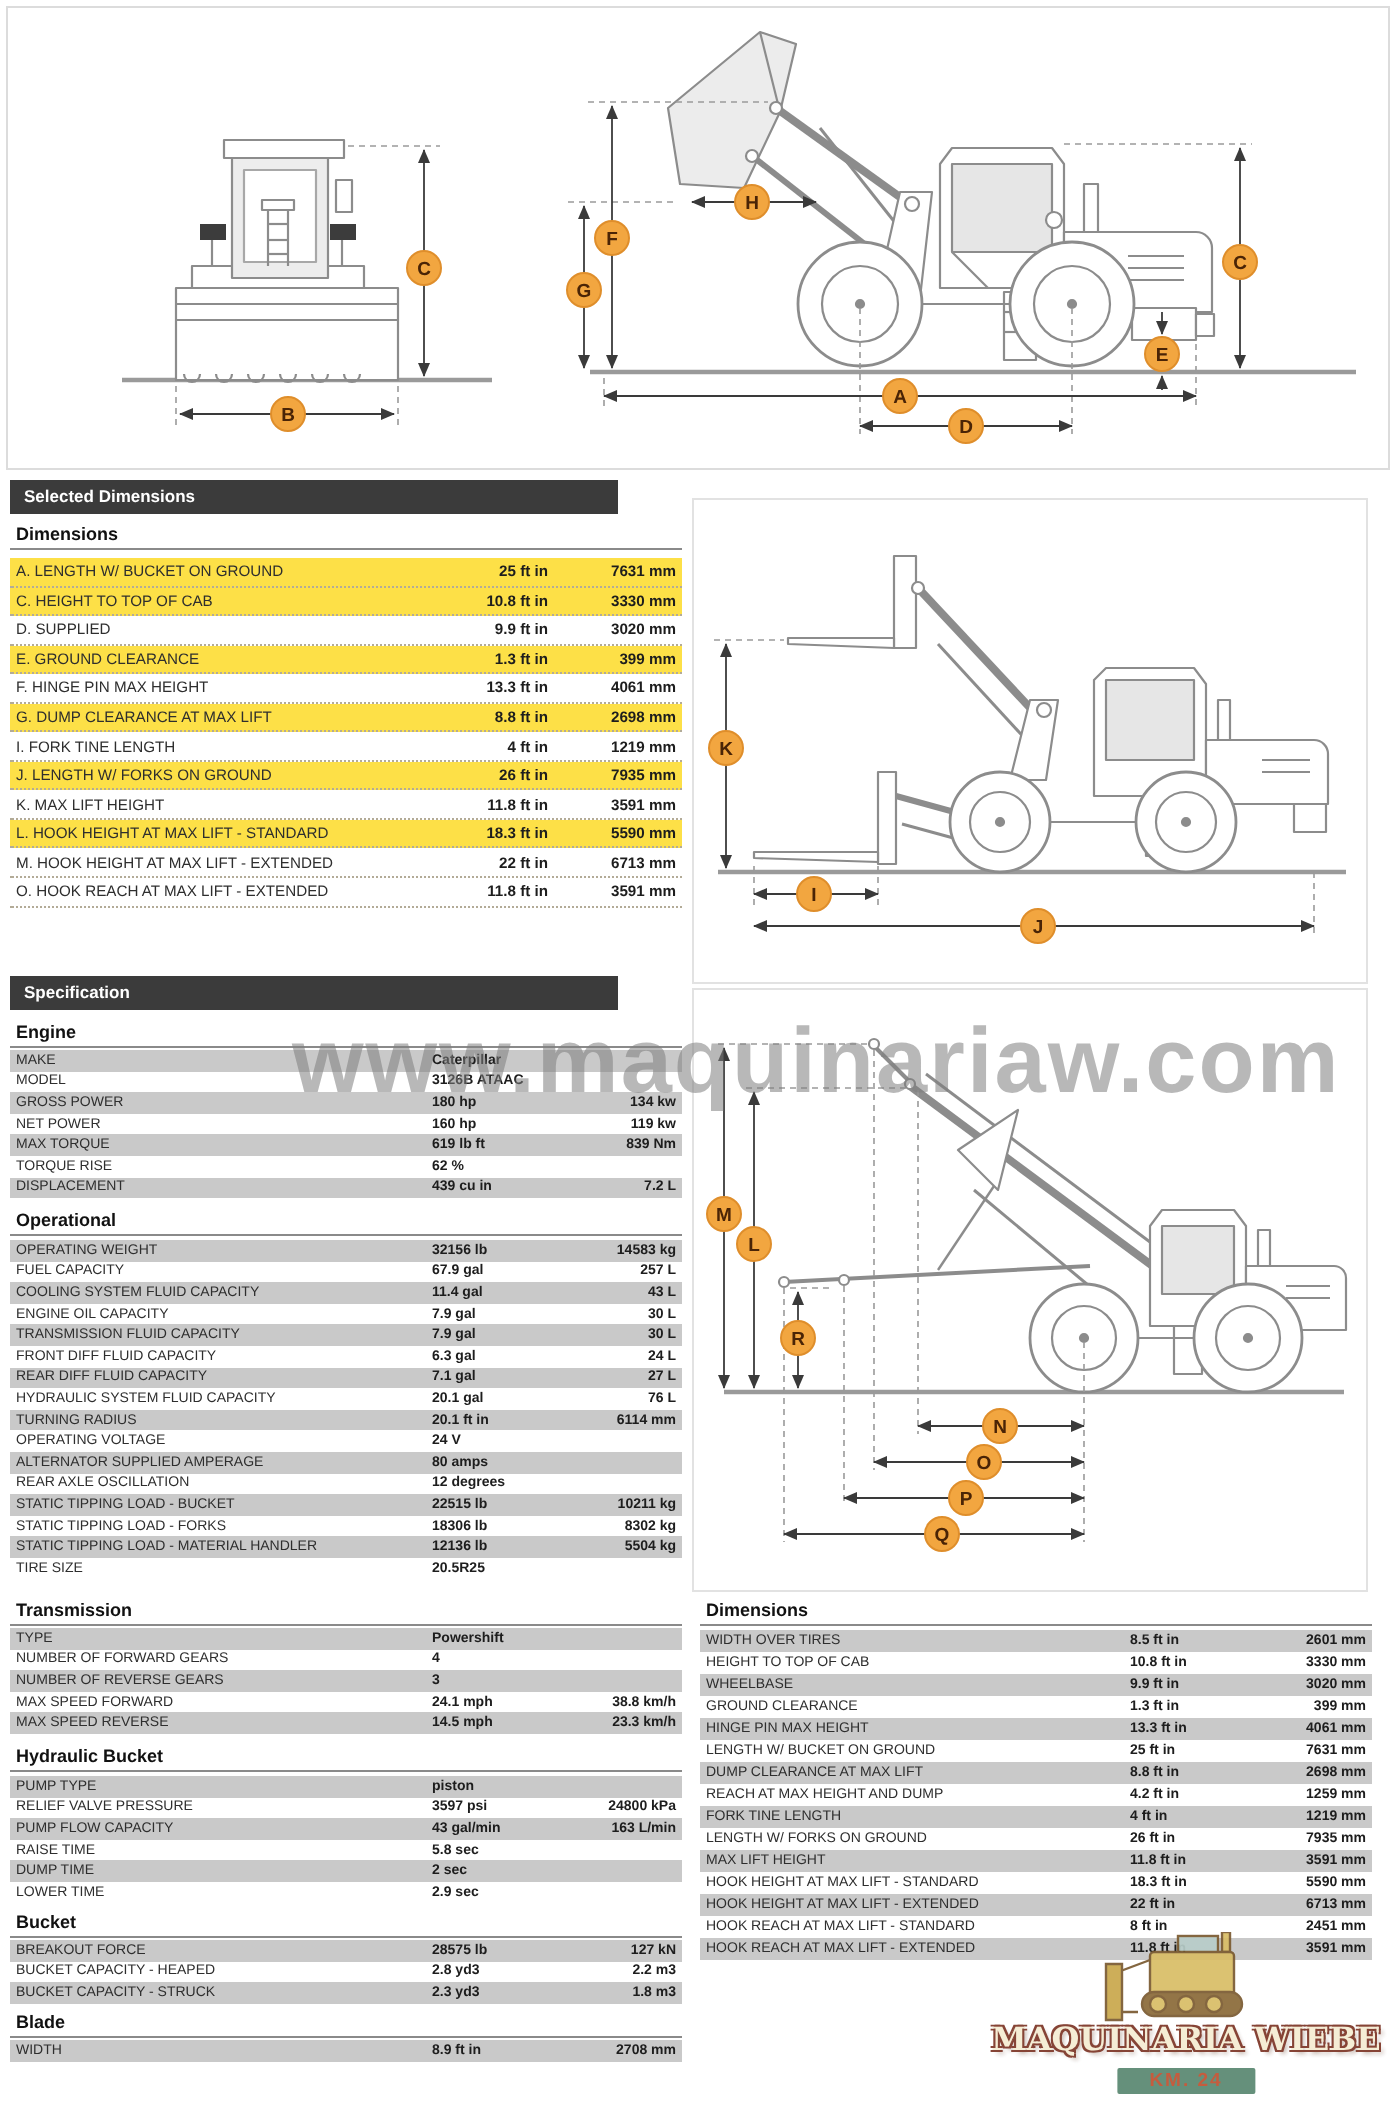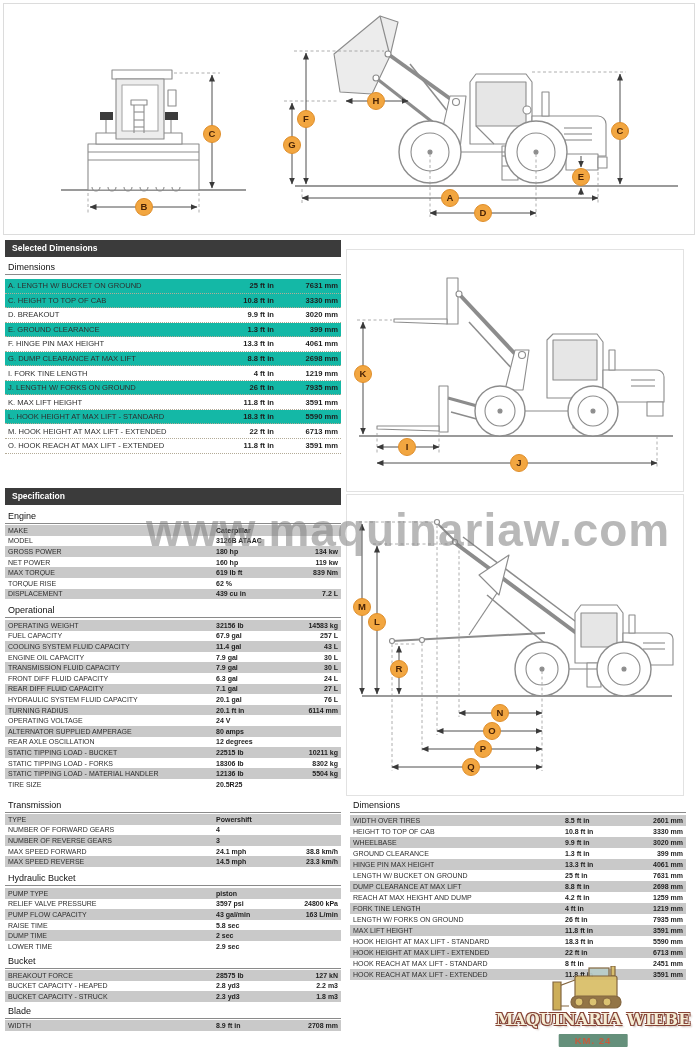--- a/index.html
+++ b/index.html
@@ -1,31 +1,31 @@
 <!DOCTYPE html>
 <html><head>
 <meta charset="utf-8">
 <style>
   html,body{margin:0;padding:0;background:#fff;}
   .page{position:relative;width:700px;height:1060px;background:#fff;overflow:hidden;
         font-family:"Liberation Sans",sans-serif;color:#2e2e2e;}
   .top-box{position:absolute;left:3px;top:3px;width:690px;height:230px;border:1px solid #dcdcdc;}
   .panel{position:absolute;}
   .panel-box{position:absolute;border:1px solid #e2e2e2;}
-  .bar{position:absolute;left:5px;width:336px;height:17px;background:#3B3B3B;color:#fff;
+  .bar{position:absolute;left:5px;width:304px;height:17px;background:#3B3B3B;color:#fff;
        font-size:8.5px;font-weight:bold;line-height:17px;padding-left:7px;box-sizing:border-box;}
-  .sec-title{position:absolute;font-size:9px;font-weight:normal;color:#111;
+  .sec-title{position:absolute;font-size:9px;font-weight:bold;color:#111;
              border-bottom:1px solid #8a8a8a;padding:1px 0 2px 3px;box-sizing:border-box;}
   .tbl{position:absolute;}
   .trow{display:flex;align-items:center;box-sizing:border-box;padding:0 3px;white-space:nowrap;}
   .c0{flex:1;overflow:hidden;}
   .c1,.c2{font-weight:bold;color:#1d1d1d;}
   
   .t-dim .trow{height:14.55px;font-size:7.6px;border-bottom:1px dotted #b3ab97;}
-  .t-dim .trow.shade{background:#14b8a6;}
+  .t-dim .trow.shade{background:#fde047;}
   .t-dim .c1{width:72px;text-align:right;}
   .t-dim .c2{width:64px;text-align:right;}
   
   .t-spec .trow{height:10.6px;font-size:7px;}
   .t-spec .trow.shade{background:#C9C9C9;}
   .t-spec .c1{width:70px;text-align:left;}
   .t-spec .c2{width:52px;text-align:right;}
   
   .t-rdim .trow{height:11px;font-size:7px;}
   .t-rdim .trow.shade{background:#C9C9C9;}
@@ -204,21 +204,21 @@
         <span class="c0">A. LENGTH W/ BUCKET ON GROUND</span>
         <span class="c1">25 ft in</span>
         <span class="c2">7631 mm</span>
       </div>
       <div class="trow shade">
         <span class="c0">C. HEIGHT TO TOP OF CAB</span>
         <span class="c1">10.8 ft in</span>
         <span class="c2">3330 mm</span>
       </div>
       <div class="trow">
-        <span class="c0">D. BREAKOUT</span>
+        <span class="c0">D. SUPPLIED</span>
         <span class="c1">9.9 ft in</span>
         <span class="c2">3020 mm</span>
       </div>
       <div class="trow shade">
         <span class="c0">E. GROUND CLEARANCE</span>
         <span class="c1">1.3 ft in</span>
         <span class="c2">399 mm</span>
       </div>
       <div class="trow">
         <span class="c0">F. HINGE PIN MAX HEIGHT</span>

